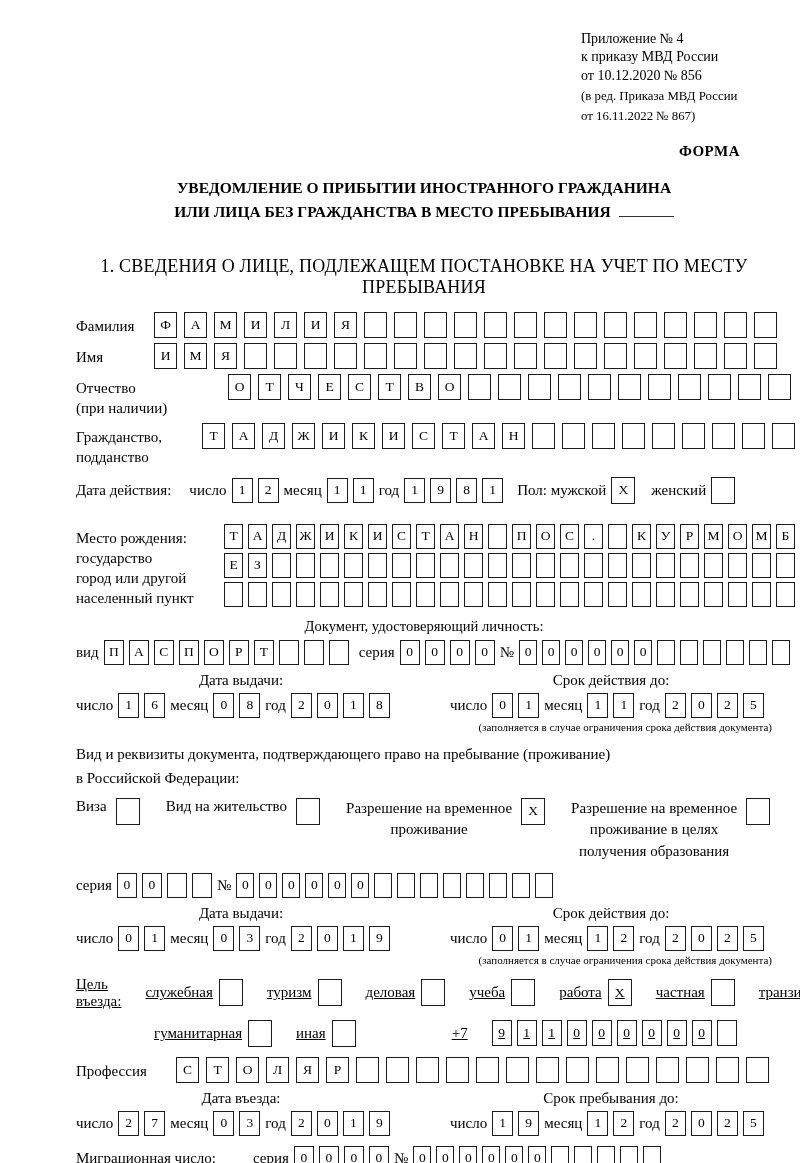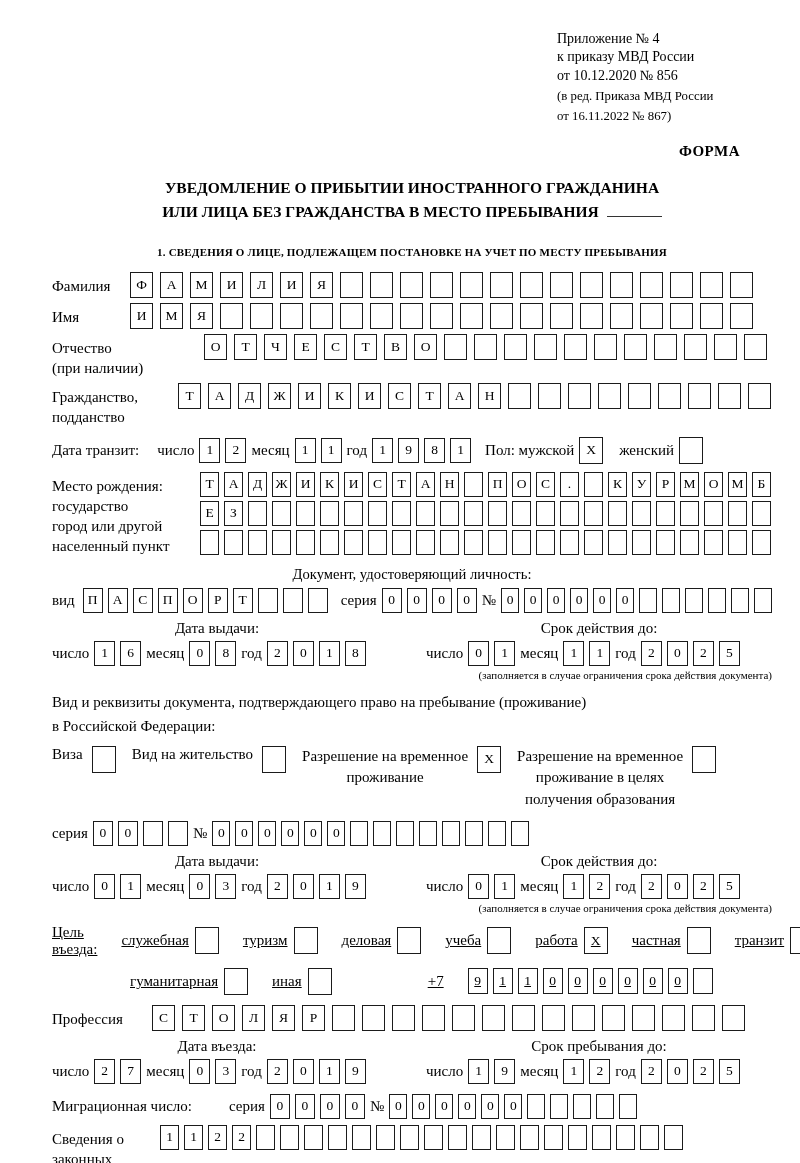--- a/index.html
+++ b/index.html
@@ -1,29 +1,29 @@
 <!DOCTYPE html>
 <html><head>
 <meta charset="utf-8">
 <style>
   html,body{margin:0;padding:0;background:#ffffff;}
   .page{
     width:800px;height:1163px;box-sizing:border-box;
-    padding:30px 28px 0 52px;
+    padding:30px 28px 0 76px;
     font-family:"Liberation Serif","DejaVu Serif",serif;
     color:#000;overflow:hidden;background:#fff;
   }
   
   .appendix{margin-left:505px;font-size:14px;line-height:1.32;}
   .appendix .small{font-size:12.8px;line-height:1.3;margin-top:3px;}
   .forma{text-align:right;padding-right:32px;font-weight:bold;font-size:15px;margin-top:18px;letter-spacing:.5px;}
   
   .title{ text-align:center;font-weight:bold;font-size:15.5px;line-height:1.55;margin-top:16px;}
   .blank-line{display:inline-block;width:55px;border-bottom:1.6px solid #333;height:13px;margin-left:8px;}
-  .s1{font-weight:bold;font-size:11px;margin-top:22px;text-align:center;letter-spacing:.2px;}
+  .s1{font-weight:normal;font-size:18px;margin-top:32px;text-align:center;letter-spacing:.2px;}
   
   .frow{display:flex;align-items:flex-start;margin-top:5px;}
   .flabel{font-size:15px;flex:none;padding-top:4px;line-height:1.35;}
   .cells{display:flex;gap:7px;flex:none;}
   .cell{
     width:23px;height:26px;border:1.7px solid #1b1b1b;flex:none;
     display:flex;align-items:center;justify-content:center;
     font-size:13.5px;background:#fff;box-sizing:border-box;
   }
   .cells.mid .cell{width:20px;gap:4px;}
@@ -38,21 +38,21 @@
   .dgroup{display:flex;align-items:center;font-size:15px;gap:5px;}
   .dgroup .cells{gap:5px;}
   .dgroup .cell{width:21px;height:25px;}
   .twocol{display:flex;margin-top:7px;gap:44px;}
   .colL{width:330px;flex:none;}
   .colR{flex:1;}
   .dhead{font-size:15px;text-align:center;margin-bottom:4px;}
   .footnote{font-size:11px;text-align:right;margin-top:3px;}
   .center-bold{font-weight:normal;font-size:14.6px;text-align:center;margin-top:9px;}
   
-  .permit-row{display:flex;align-items:flex-start;margin-top:8px;gap:16px;}
+  .permit-row{display:flex;align-items:flex-start;margin-top:8px;gap:26px;}
   .permit-item{display:flex;align-items:flex-start;gap:9px;font-size:15px;}
   .plabel{text-align:center;line-height:1.45;}
   
   .purpose{display:flex;align-items:center;gap:24px;font-size:15px;margin-top:10px;flex-wrap:nowrap;text-decoration:underline;}
   .popt{display:flex;align-items:center;gap:6px;}
   .indent{margin-left:78px;}
   .legal{display:flex;align-items:flex-start;margin-top:6px;}
   .legal .flabel{width:108px;}
   .mt10{margin-top:10px;}
   .intro{font-size:15px;margin-top:9px;line-height:1.6;}
@@ -183,21 +183,21 @@
         <span class="cell"></span>
         <span class="cell"></span>
         <span class="cell"></span>
         <span class="cell"></span>
         <span class="cell"></span>
         <span class="cell"></span>
       </div>
   </div>
 
   <div class="dgroup" style="margin-top:9px;">
-    <span>Дата транзит:</span>
+    <span>Дата действия:</span>
     <span style="width:8px;"></span>
     <span>число</span>
     <span class="cells">
         <span class="cell">1</span>
         <span class="cell">2</span>
       </span>
     <span>месяц</span>
     <span class="cells">
         <span class="cell">1</span>
         <span class="cell">1</span>
@@ -214,21 +214,21 @@
     <span class="cells checkbox">
         <span class="cell">X</span>
       </span>
     <span style="width:6px;"></span>
     <span>женский</span>
     <span class="cells checkbox">
         <span class="cell"></span>
       </span>
   </div>
 
-  <div class="frow" style="margin-top:8px;">
+  <div class="frow" style="margin-top:20px;">
     <div class="flabel" style="width:148px;">
       <div>Место рождения:</div>
       <div>государство</div>
       <div>город или другой</div>
       <div>населенный пункт</div>
     </div>
     <div class="stack">
       <div class="cells tight">
           <span class="cell">Т</span>
           <span class="cell">А</span>

